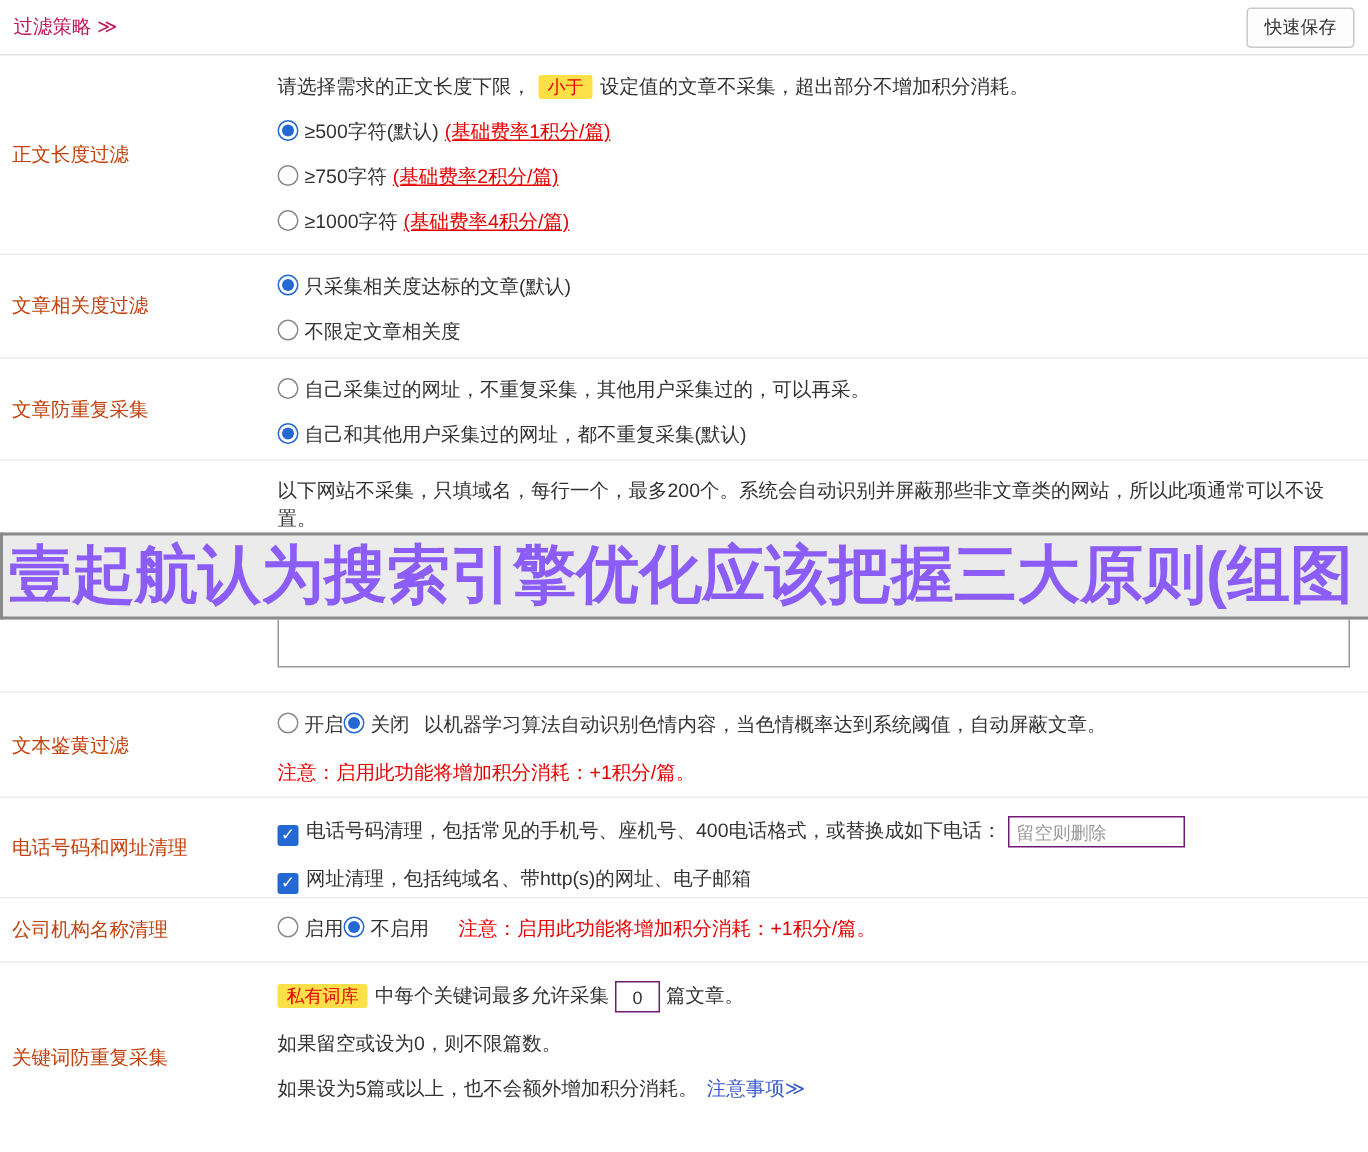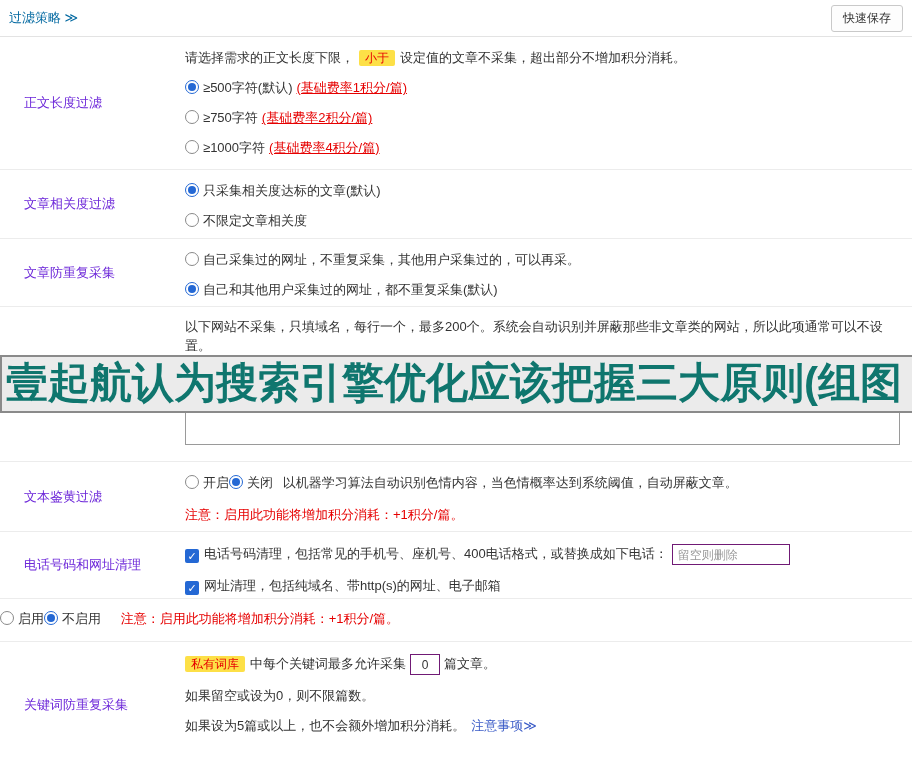--- a/index.html
+++ b/index.html
@@ -8,32 +8,32 @@
     font-family:"Liberation Sans","DejaVu Sans",sans-serif;
     font-size:13px; color:#333;
   }
   .page { position:relative; width:912px; height:768px; background:#fff; overflow:hidden; }
 
   
   .topbar {
     height:37px; display:flex; align-items:center; justify-content:space-between;
     padding:0 9px; border-bottom:1px solid #e3e3e3; background:#fff;
   }
-  .title { color:#0369a1; font-size:13px; cursor:pointer; }
+  .title { color:#be185d; font-size:13px; cursor:pointer; }
   .save-btn {
     background:#fdfdfd; border:1px solid #c9c9c9; border-radius:3px;
     padding:4px 11px; font-size:12px; color:#333; cursor:pointer;
     font-family:inherit;
   }
 
   
   .row { display:flex; border-bottom:1px solid #ececec; }
   .row-label {
-    flex:0 0 185px; width:185px; padding:0 24px;
-    display:flex; align-items:center; color:#6d28d9;font-family:Liberation Serif, serif;
+    flex:0 0 185px; width:185px; padding:0 8px;
+    display:flex; align-items:center; color:#c2410c;font-family:Liberation Serif, serif;
   }
   .row-content { flex:1; padding:12px 8px 0 0; line-height:18px; }
   .line { margin-bottom:12px; }
   .line:last-child { margin-bottom:0; }
 
   
   .radio {
     display:inline-block; width:14px; height:14px; border-radius:50%;
     border:1px solid #8a8a8a; background:#fff; vertical-align:-2px;
     margin-right:4px; position:relative; cursor:pointer;
@@ -69,21 +69,21 @@
   textarea.blacklist {
     display:block; width:calc(100% - 4px); height:84px; margin-top:6px;
     border:1px solid #9a9a9a; resize:none; font-family:inherit; font-size:13px;
     padding:4px 6px; background:#fff;
   }
 
   
   .overlay-banner {
     position:absolute; left:0; top:355px; width:912px; height:58px;
     background:#ebebeb; border:2px solid #8a8a8a; border-right:none;
-    font-size:42px; font-weight:bold; color:#0f766e; line-height:52px;
+    font-size:42px; font-weight:bold; color:#8b5cf6; line-height:52px;
     white-space:nowrap; overflow:hidden; padding-left:4px; z-index:10;
   }
 
   .opt-gap { }
   .inline-note { margin-left:16px; }
 </style>
 </head>
 <body>
 
 <div class="page">
@@ -160,20 +160,21 @@
       <div class="line">
         <span class="checkbox"></span><span>电话号码清理，包括常见的手机号、座机号、400电话格式，或替换成如下电话：</span><input type="text" class="text-input phone-input" placeholder="留空则删除" style="">
       </div>
       <div class="line">
         <span class="checkbox"></span><span>网址清理，包括纯域名、带http(s)的网址、电子邮箱</span>
       </div>
     </div>
   </div>
 
   <div class="row" style="height:43px">
+    <div class="row-label">公司机构名称清理</div>
     <div class="row-content" style="padding-top:11px">
       <span class="radio"></span><span class="opt-gap">启用</span><span class="radio checked"></span><span>不启用</span>
       <span class="red inline-note">注意：启用此功能将增加积分消耗：+1积分/篇。</span>
     </div>
   </div>
 
   <div class="row" style="height:126px; border-bottom:none">
     <div class="row-label">关键词防重复采集</div>
     <div class="row-content">
       <div class="line">

